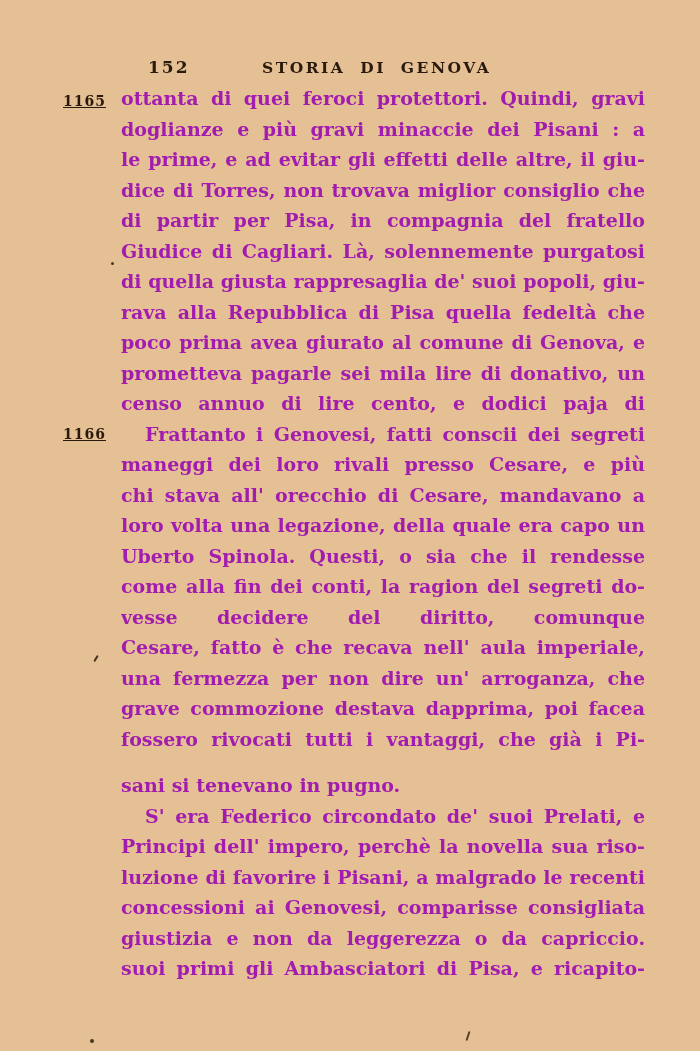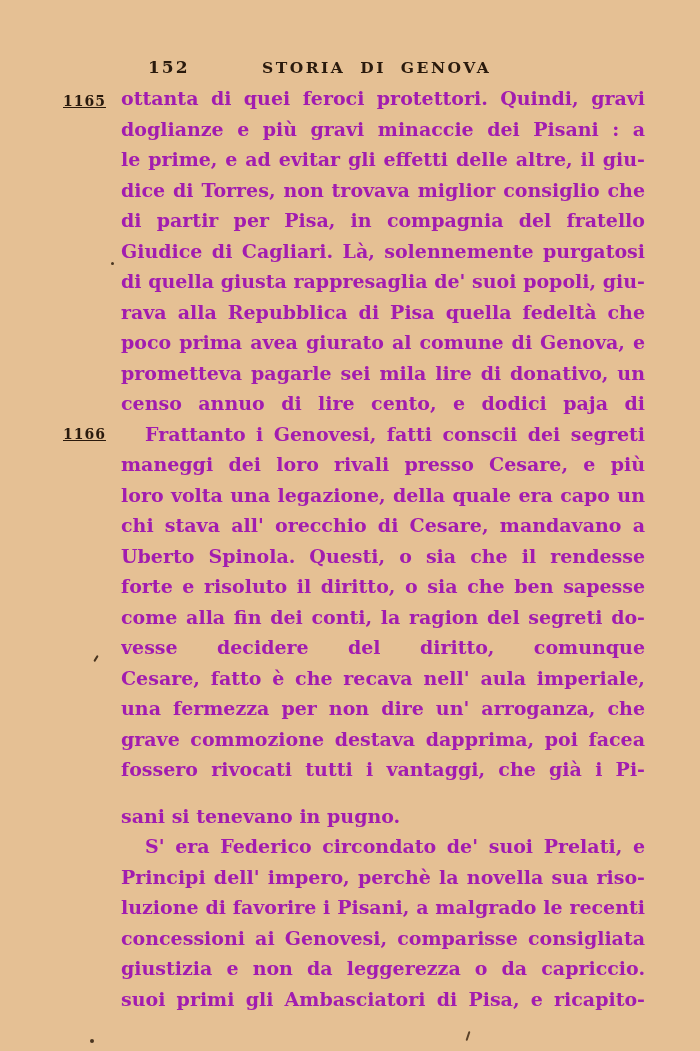--- a/index.html
+++ b/index.html
@@ -76,24 +76,23 @@
       <div class="line">di quella giusta rappresaglia de' suoi popoli, giu-</div>
       <div class="line">rava alla Repubblica di Pisa quella fedeltà che</div>
       <div class="line">poco prima avea giurato al comune di Genova, e</div>
       <div class="line">prometteva pagarle sei mila lire di donativo, un</div>
       <div class="line">censo annuo di lire cento, e dodici paja di falconi.</div>
     </div>
 
     <div>
       <div class="line ind">Frattanto i Genovesi, fatti conscii dei segreti</div>
       <div class="line">maneggi dei loro rivali presso Cesare, e più presso</div>
+      <div class="line">chi stava all' orecchio di Cesare, mandavano a</div>
       <div class="line">loro volta una legazione, della quale era capo un</div>
-      <div class="line">chi stava all' orecchio di Cesare, mandavano a</div>
       <div class="line">Uberto Spinola. Questi, o sia che il rendesse</div>
-      <div class="line">forte e risoluto il diritto, o sia che ben sapesse</div>
       <div class="line">come alla fin dei conti, la ragion del segreti do-</div>
       <div class="line">vesse decidere del diritto, comunque sentenziasse</div>
       <div class="line">Cesare, fatto è che recava nell' aula imperiale, tale</div>
       <div class="line">una fermezza per non dire un' arroganza, che</div>
       <div class="line">grave commozione destava dapprima, poi facea</div>
       <div class="line">fossero rivocati tutti i vantaggi, che già i Pi-</div>
       <div class="line end">sani si tenevano in pugno.</div>
     </div>
 
     <div>

